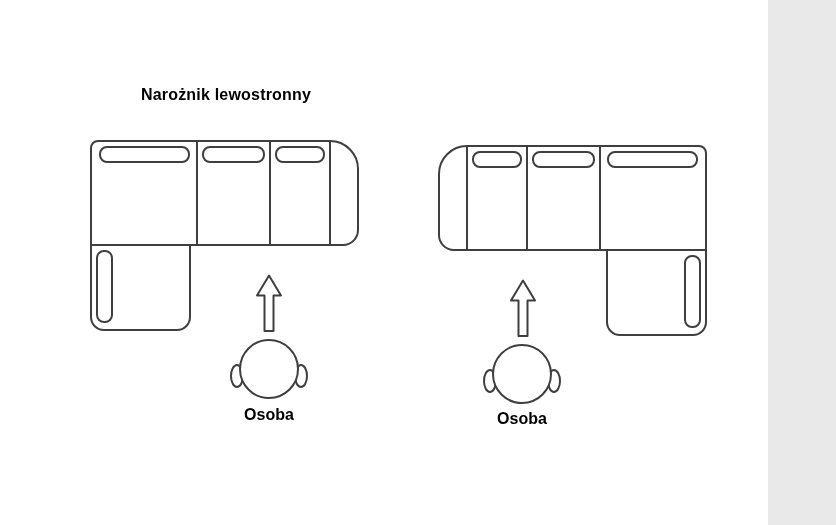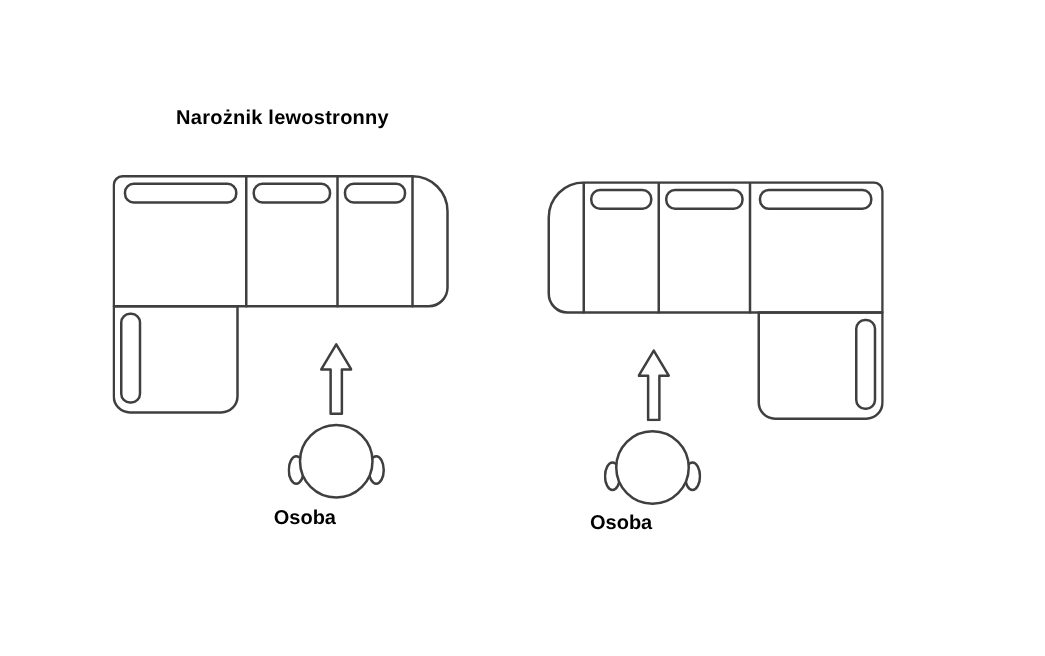--- a/index.html
+++ b/index.html
@@ -4,38 +4,38 @@
 <style>
   :root{
     --line:#3f3f3f;
     --text:#000000;
     --bg:#ffffff;
   }
   *{margin:0;padding:0;box-sizing:border-box;}
   html,body{background:#e9e9e9;}
   .canvas{
     position:relative;
-    width:836px;height:525px;
+    width:768px;height:525px;
     background:var(--bg);
     overflow:hidden;
     font-family:"Liberation Sans", sans-serif;
     color:var(--text);
   }
   .abs{position:absolute;}
   .diagram-title{
     font-size:16px;
     font-weight:bold;
     text-align:center;
     letter-spacing:.2px;
     color:var(--text);
   }
   .person-label{
     font-size:16px;
     font-weight:bold;
-    text-align:left;
+    text-align:center;
     color:var(--text);
   }
   svg .ln{
     fill:none;
     stroke:var(--line);
     stroke-width:2;
     stroke-linejoin:round;
     stroke-linecap:round;
   }
   svg .fillwhite{

